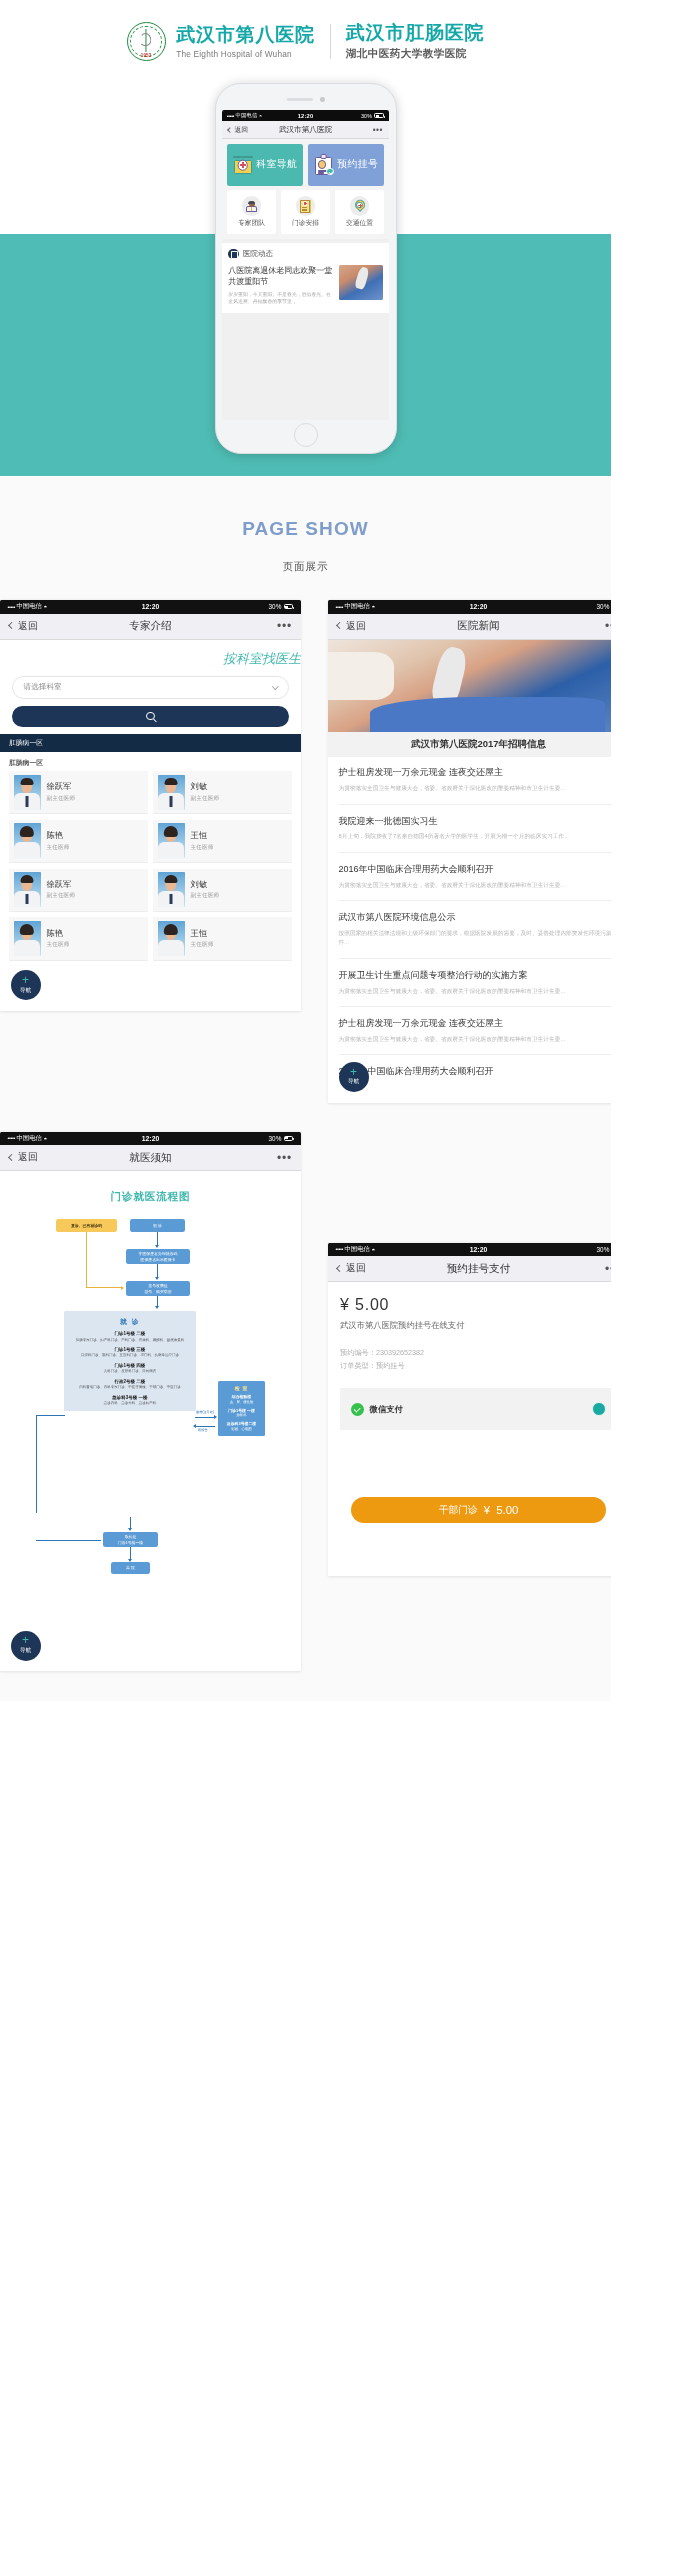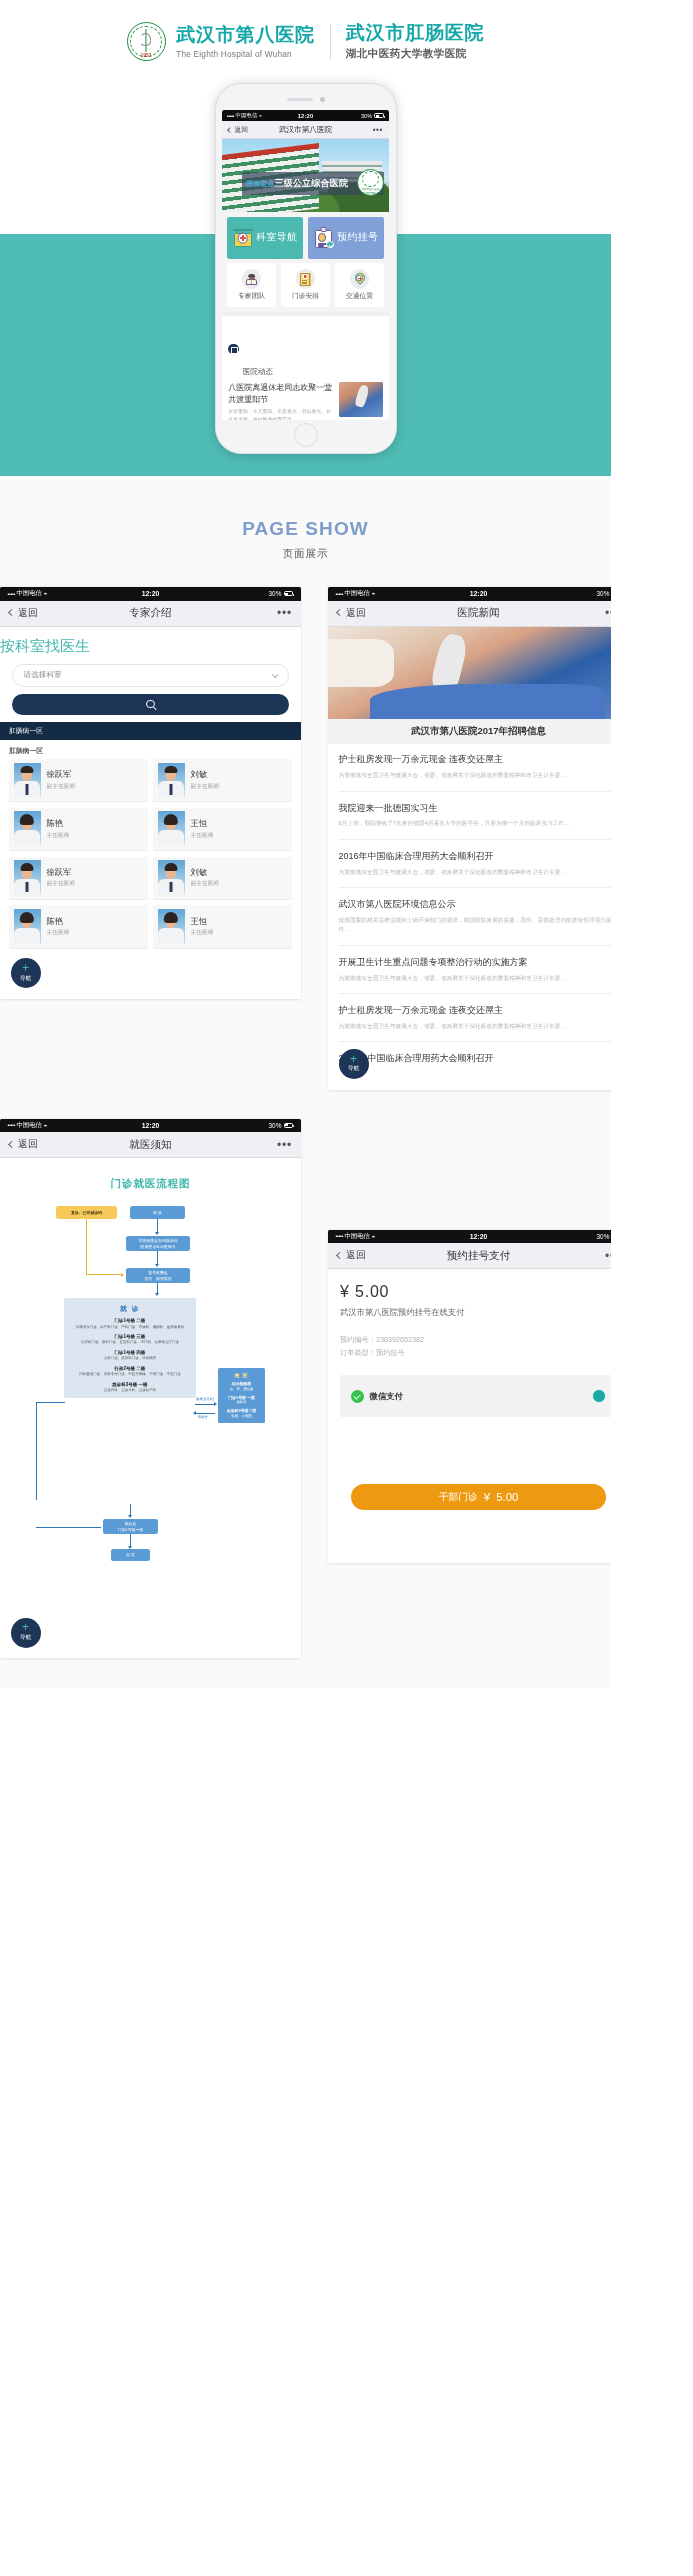--- a/index.html
+++ b/index.html
@@ -215,62 +215,62 @@
   .pin-ic .pb{position:absolute;left:0.8px;top:0;width:9.8px;height:9.8px;border-radius:50% 50% 50% 0;transform:rotate(-45deg);background:#f0cf5b;border:0.9px solid #4a9b93;}
   .pin-ic .pc{position:absolute;left:2.4px;top:1.8px;width:6.4px;height:6.4px;border-radius:50%;background:#fff;border:0.8px solid #4a9b93;}
   .pin-ic .pc::before{content:"";position:absolute;left:1.2px;top:2.6px;width:3.8px;height:1.2px;background:#d94f5c;}
   .pin-ic .pc::after{content:"";position:absolute;left:2.6px;top:1.2px;width:1.2px;height:3.8px;background:#d94f5c;}
 
   
   .news-block { background:#fff; margin-top:4.5px; padding:5.3px 6px 6.8px; }
   .news-head { display:flex; align-items:center; gap:3.8px; }
   .news-badge{width:10.6px;height:10.6px;border-radius:50%;background:#1d3557;position:relative;}
   .news-badge::after{content:"";position:absolute;left:2.7px;top:2.7px;width:5.3px;height:5.3px;border:0.9px solid #fff;border-radius:0.8px;}
-  .news-head-txt{font-size:7.6px;color:#555;margin-top:45px;}
+  .news-head-txt{font-size:7.6px;color:#555;}
   .news-body { display:flex; gap:5.3px; margin-top:5.3px; }
   .news-txt { flex:1; }
   .news-title{font-size:8px;color:#333;line-height:1.45;}
   .news-sum{font-size:4.9px;color:#aaa;line-height:1.55;margin-top:3px;}
   .news-thumb{
     width:44px;height:35px;flex:none;border-radius:1.5px;
     background:linear-gradient(150deg,#d7a78a 0%,#c98b6c 32%,#3f6fb5 60%,#6f93cc 100%);
     position:relative; overflow:hidden;
   }
   .news-thumb::after{
     content:""; position:absolute; left:42%; top:8%; width:22%; height:64%;
     background:#e9e9e9; border-radius:40% 40% 30% 30%; transform:rotate(16deg);
   }
 
   
   .showcase { background:#fafafa; padding:41px 0 30px; }
   .ps-title {
     text-align:center; font-size:19px; font-weight:bold; color:#7e9dcb;
     letter-spacing:1.1px;
   }
-  .ps-sub { text-align:center; font-size:10.6px; color:#555; margin-top:7px; letter-spacing:0.8px; }
+  .ps-sub { text-align:center; font-size:10.6px; color:#555; margin-top:20px; letter-spacing:0.8px; }
 
   .grid { width:629px; margin:26px auto 0; display:flex; flex-wrap:wrap; gap:29px 27px; }
   .cell { width:301px; }
   .cell-screen {
     background:#fff; border-radius:1.5px; overflow:hidden;
     box-shadow:0 0.8px 3px rgba(0,0,0,.10);
     position:relative;
   }
   .big-status { height:13.6px; background:#111; color:#fff; display:flex;
                 align-items:center; padding:0 7.6px; font-size:6.4px; }
   .big-status .sb-center{font-size:6.8px;}
   .big-nav { height:26px; background:#efeff4; border-bottom:0.8px solid #dadada;
              display:flex; align-items:center; padding:0 9px; }
   .big-nav .nav-back{font-size:9.8px;color:#444;gap:3.8px;}
   .big-nav .nav-chev{width:5.3px;height:5.3px;border-width:1.2px;}
   .big-nav .nav-title{font-size:10.6px;color:#333;}
   .big-nav .nav-more{font-size:12px;color:#555;letter-spacing:0.8px;}
 
   
-  .find-title { text-align:left; color:#3fb7ad; font-size:15px; padding:10.6px 0 7.6px;}
+  .find-title { text-align:right; color:#3fb7ad; font-size:13px; padding:10.6px 0 7.6px;font-style:italic;}
   .select-box {
     margin:0 12px; height:23px; border:0.8px solid #e4e4e4; border-radius:11.4px;
     background:#fff; display:flex; align-items:center; padding:0 10.6px;
     font-size:7.6px; color:#888; justify-content:space-between;
   }
   .sel-chev{width:4.5px;height:4.5px;border-right:1.1px solid #aaa;border-bottom:1.1px solid #aaa;transform:rotate(45deg);margin-top:-2.3px;}
   .search-btn {
     margin:6.8px 12px 0; height:21px; border-radius:10.6px; background:#1d3557;
     display:flex; align-items:center; justify-content:center;
   }
@@ -420,35 +420,20 @@
 
         <div class="navbar">
           <div class="nav-back">
             <span class="nav-chev"></span>
             <span>返回</span>
           </div>
           <div class="nav-title">武汉市第八医院</div>
           <div class="nav-more">•••</div>
         </div>
 
-        <div class="banner">
-          <div class="bld">
-            <div class="bld-b2"></div>
-            <div class="bld-trees"></div>
-          </div>
-          <div class="banner-tag">
-            <span class="tag-s">医保定点</span>
-            <span class="tag-b">三级公立综合医院</span>
-          </div>
-          <div class="banner-seal">
-            <div class="seal-in"></div>
-            <div class="seal-txt">武汉市第八医院</div>
-            <div class="seal-txt">武汉市肛肠医院</div>
-          </div>
-        </div>
 
         <div class="tiles">
           <div class="tile-row">
             <div class="tile-big t-teal">
               <div class="ic-sign">
                 <div class="bar"></div>
                   <div class="bd"></div>
                   <div class="circ"></div>
                 <div class="cr1"></div>
                   <div class="cr2"></div>

